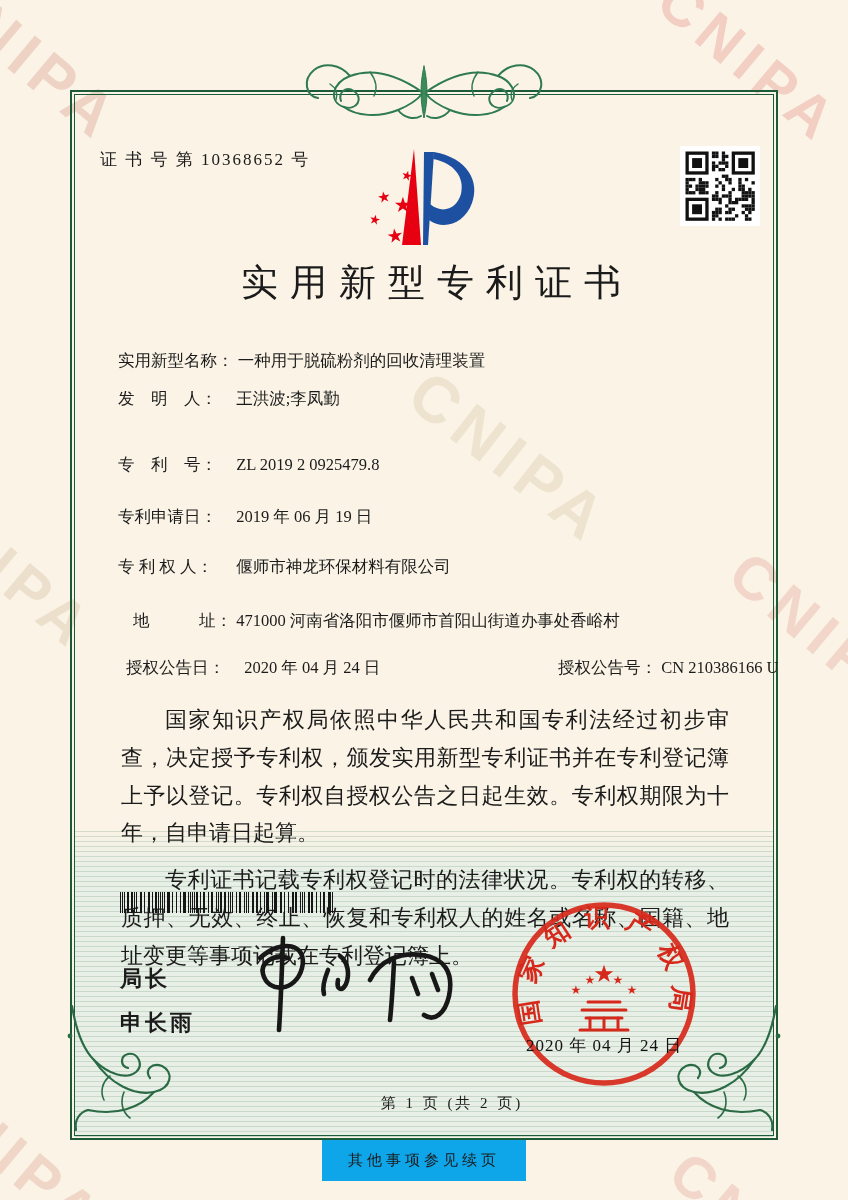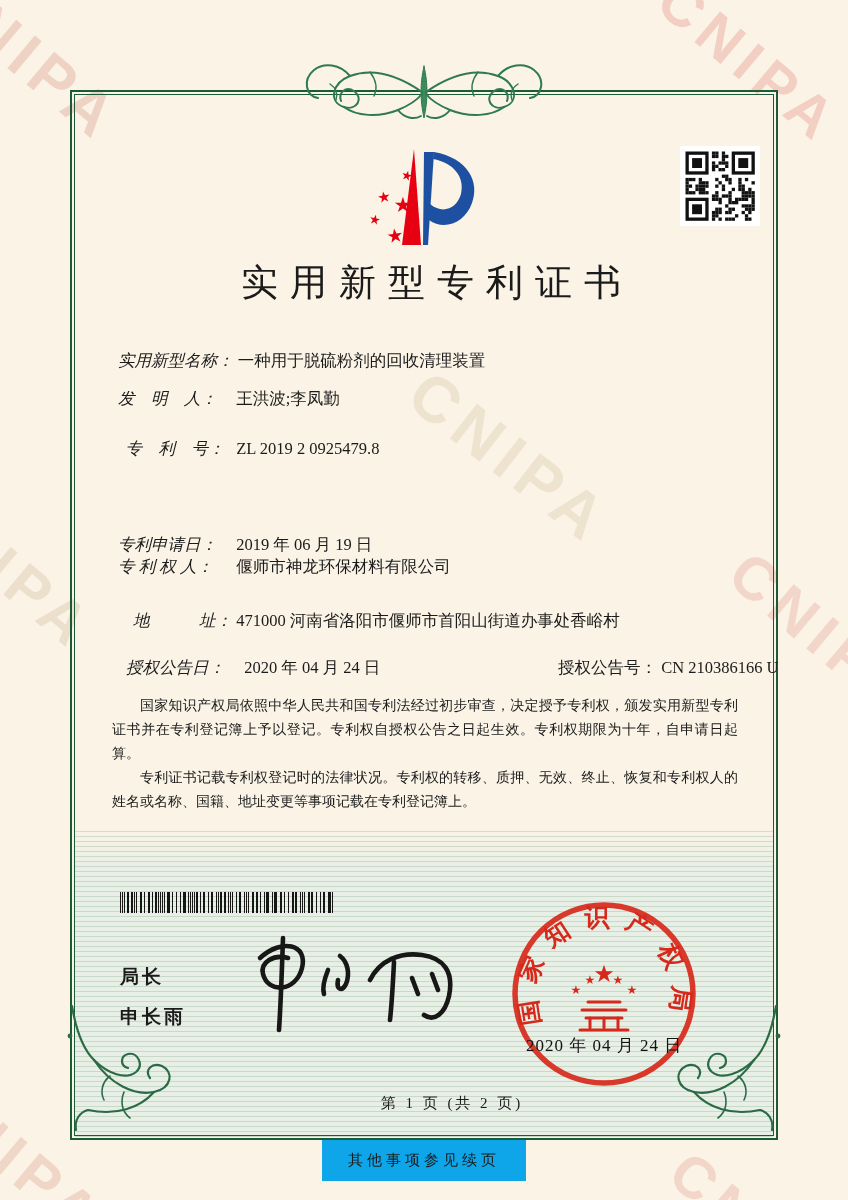--- a/index.html
+++ b/index.html
@@ -25,35 +25,35 @@
       linear-gradient(to bottom, rgba(232,239,230,0) 0, #e8efe6 38px, #e8efe6 100%);
   }
   .cert-no{position:absolute;left:100px;top:148px;font-size:17px;letter-spacing:2px;z-index:2;}
   .logo{position:absolute;left:354px;top:146px;z-index:2;}
   .qr{position:absolute;left:680px;top:146px;width:80px;height:80px;background:#fff;padding:3px;box-sizing:border-box;z-index:2;}
   .title{
     position:absolute;left:13px;top:258px;width:100%;text-align:center;
     font-size:37px;font-weight:400;letter-spacing:12px;z-index:2;
   }
   .field-row{position:absolute;left:118px;font-size:16.5px;z-index:2;white-space:nowrap;}
-  .field-row .lbl{display:inline-block;min-width:114px;font-style:italic;}
+  .field-row .lbl{display:inline-block;min-width:114px;}
   .grant2{position:absolute;left:432px;top:0;}
   .paras{position:absolute;left:112px;top:694px;width:626px;z-index:2;}
   .paras p{
-    margin:0;font-size:14px;line-height:1.72;text-indent:2em;text-align:justify;font-family:Liberation Mono, monospace;
+    margin:9px;font-size:22px;line-height:1.72;text-indent:2em;text-align:justify;font-family:Liberation Mono, monospace;
   }
   .barcode{
     position:absolute;left:120px;top:892px;width:216px;height:21px;z-index:2;
     background:
       repeating-linear-gradient(90deg,#161616 0 1.5px,rgba(0,0,0,0) 1.5px 4px),
       repeating-linear-gradient(90deg,#161616 0 1px,rgba(0,0,0,0) 1px 7px),
       repeating-linear-gradient(90deg,rgba(0,0,0,0) 0 2px,#161616 2px 3.5px,rgba(0,0,0,0) 3.5px 9px);
   }
   .director{position:absolute;left:120px;top:964px;z-index:2;
-    font-family:Liberation Serif, serif;font-size:19px;font-weight:600;}
+    font-family:Liberation Serif, serif;font-size:22px;font-weight:600;}
   .director div{margin-bottom:14px;letter-spacing:3px;}
   .sig{position:absolute;left:228px;top:922px;z-index:3;}
   .seal{position:absolute;left:508px;top:898px;z-index:4;}
   .seal-date{
     position:absolute;left:508px;top:1034px;width:192px;text-align:center;
     font-size:17px;letter-spacing:1px;color:#121212;z-index:5;white-space:nowrap;
   }
   .page-info{position:absolute;left:0;top:1094px;width:100%;text-align:center;font-size:15px;letter-spacing:3px;z-index:2;padding-left:28px;}
   .footer-note{
     position:absolute;left:50%;transform:translateX(-50%);top:1140px;
@@ -118,20 +118,21 @@
       <path d="M108 6 C104 30 98 48 86 60 C72 74 54 80 44 72 C36 65 42 52 52 54 C60 56 60 66 52 68"></path>
       <path d="M86 60 C70 84 46 96 26 92 C8 88 6 72 18 66 C28 62 36 70 30 78"></path>
       <path d="M26 92 C40 108 64 116 92 110"></path>
       <path d="M92 110 C100 112 106 120 104 130"></path>
       <path d="M56 92 C60 102 58 112 50 118" stroke-width="1.6"></path>
       <path d="M70 76 C78 82 80 92 76 100" stroke-width="1.6"></path>
       <circle cx="110" cy="36" r="2.4" fill="#2a6b45" stroke="none"></circle>
     </g>
   </svg>
 
+  <div class="cert-no">证 书 号 第 10368652 号</div>
 
   <svg class="logo" width="130" height="102" viewBox="0 0 130 102">
     <polygon points="60,3 48,99 67,99" fill="#e60012"></polygon>
     <polygon points="70,6 80,6 74,99 69,99" fill="#1e50a2"></polygon>
     <path d="M80 6 C114 12 126 36 118 57 C111 77 90 85 75 74 L76 58 C89 69 103 62 107 48 C111 31 100 17 79 13 Z" fill="#1e50a2"></path>
     <g fill="#e60012" font-family="'DejaVu Sans',sans-serif" text-anchor="middle">
       <text x="52" y="34" font-size="13" transform="rotate(14 52 34)">★</text>
       <text x="31" y="56" font-size="15" transform="rotate(-10 31 56)">★</text>
       <text x="49" y="66" font-size="21">★</text>
       <text x="20" y="78" font-size="13" transform="rotate(12 20 78)">★</text>
@@ -276,25 +277,25 @@
   <div class="title">实用新型专利证书</div>
 
   <div class="field-row" style="top:350px;">
     <span class="lbl">实用新型名称：</span>
     <span>一种用于脱硫粉剂的回收清理装置</span>
   </div>
   <div class="field-row" style="top:388px;">
     <span class="lbl">发　明　人：</span>
     <span>王洪波;李凤勤</span>
   </div>
-  <div class="field-row" style="top:438px;text-align:center;">
+  <div class="field-row" style="top:454px;">
     <span class="lbl">专　利　号：</span>
     <span>ZL 2019 2 0925479.8</span>
   </div>
-  <div class="field-row" style="top:534px;">
+  <div class="field-row" style="top:506px;">
     <span class="lbl">专利申请日：</span>
     <span>2019 年 06 月 19 日</span>
   </div>
   <div class="field-row" style="top:556px;">
     <span class="lbl">专 利 权 人：</span>
     <span>偃师市神龙环保材料有限公司</span>
   </div>
   <div class="field-row" style="top:610px;text-align:right;">
     <span class="lbl">地　　　址：</span>
     <span>471000 河南省洛阳市偃师市首阳山街道办事处香峪村</span>

